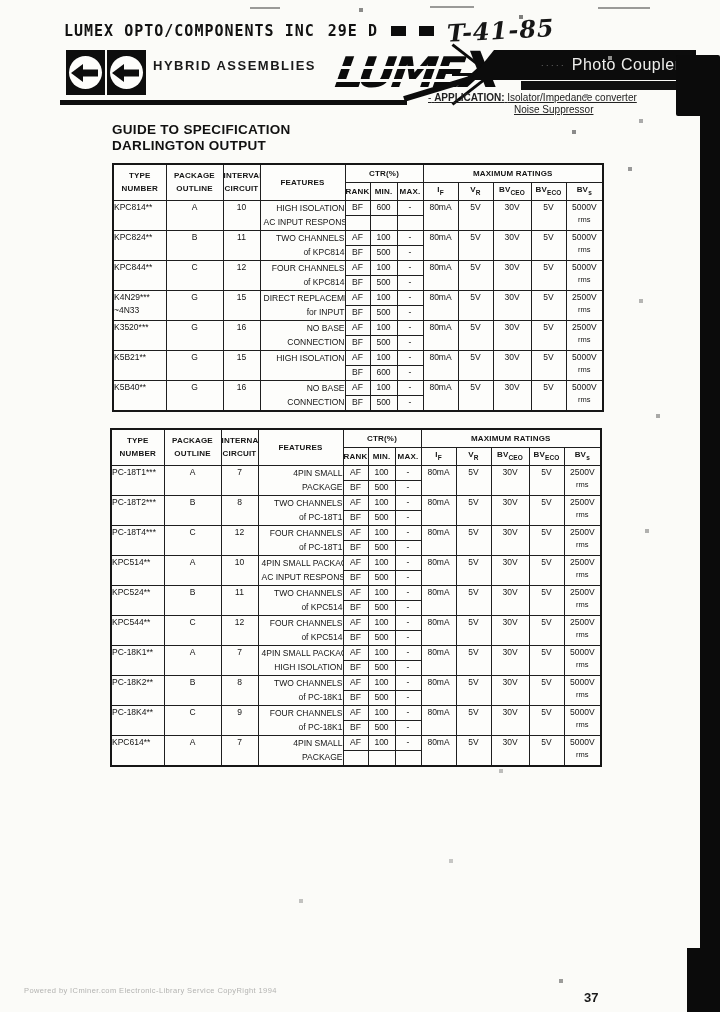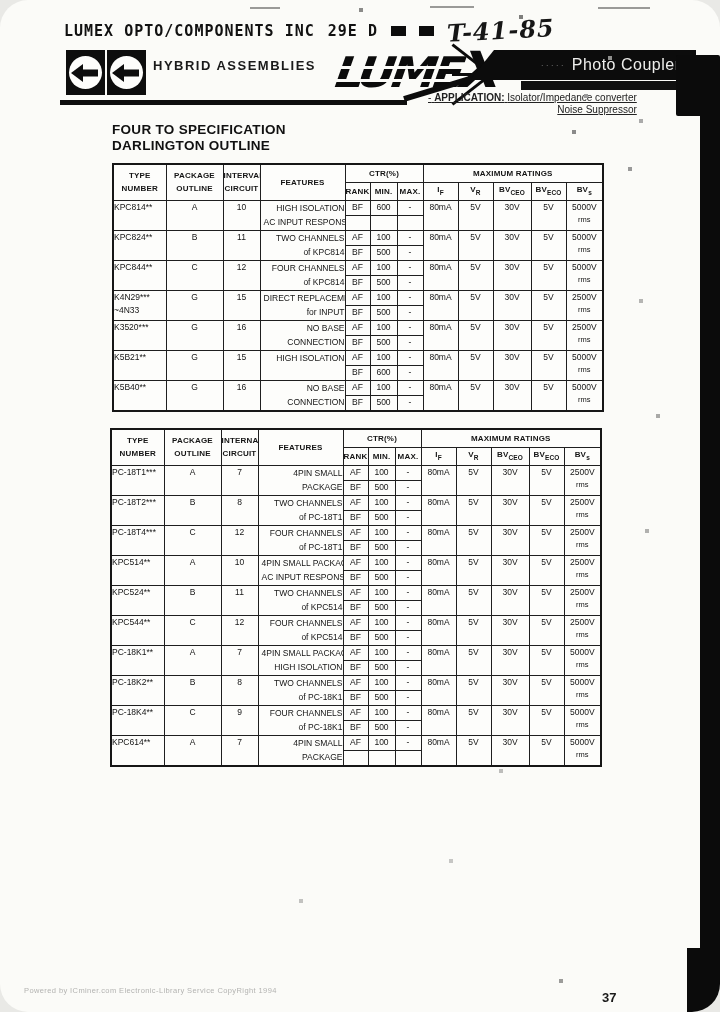--- a/index.html
+++ b/index.html
@@ -1,17 +1,17 @@
 <!DOCTYPE html>
 <html><head>
 <meta charset="utf-8">
 <style>
   html,body{margin:0;padding:0;}
   body{width:720px;height:1012px;background:#e9e9e6;font-family:"Liberation Sans",sans-serif;}
-  .page{position:relative;width:720px;height:1012px;background:#fbfbf8;overflow:hidden;color:#161616;border-radius:28px;}
+  .page{position:relative;width:720px;height:1012px;background:#fbfbf8;overflow:hidden;color:#161616;}
 
   
   .scan-line{position:absolute;left:64px;top:16px;display:flex;align-items:center;gap:13px;white-space:nowrap;}
   .scan-line .mono{font-family:"DejaVu Sans Mono",monospace;font-weight:bold;font-size:15px;letter-spacing:1px;color:#111;}
   .blk{width:15px;height:10px;background:#0c0c0c;display:inline-block;}
   .handwritten{font-family:"DejaVu Serif",serif;font-style:italic;font-weight:bold;font-size:24px;transform:rotate(-3deg);letter-spacing:1px;}
 
   
   .logo-squares{position:absolute;left:66px;top:50px;display:flex;gap:2px;}
   .logo-sq{width:39px;height:45px;background:#0d0d0d;display:flex;align-items:center;justify-content:center;}
@@ -28,21 +28,21 @@
   .banner{position:absolute;left:470px;top:50px;width:226px;height:30px;background:#0c0c0c;clip-path:polygon(24px 0,100% 0,100% 100%,0 100%);display:flex;align-items:center;justify-content:flex-end;padding-right:7px;box-sizing:border-box;}
   .banner-faint{color:#6f6f6f;font-size:9px;margin-right:6px;letter-spacing:2px;}
   .banner-text{color:#eeeeec;font-size:16px;letter-spacing:0.5px;}
   .banner-sub{position:absolute;left:521px;top:81px;width:175px;height:9px;background:#101010;}
   .banner-diag{position:absolute;left:404px;top:96px;width:70px;height:6px;background:#0c0c0c;transform:rotate(-17deg);transform-origin:left center;}
   .h-rule{position:absolute;left:60px;top:100px;width:347px;height:5px;background:#0e0e0e;}
 
   
   .application{position:absolute;left:428px;top:92px;font-size:10px;color:#222;text-decoration:underline;}
   .application b{font-weight:bold;}
-  .application .l2{margin-left:86px;margin-top:1px;text-align:right;}
+  .application .l2{margin-left:86px;margin-top:1px;}
 
   
   .doc-title{position:absolute;left:112px;top:122px;font-size:13.5px;font-weight:bold;letter-spacing:0.3px;line-height:16px;color:#111;}
 
   
   table.spec{border-collapse:collapse;table-layout:fixed;width:490px;background:#fdfdfb;}
   table.spec th,table.spec td{border:1px solid #1f1f1f;padding:0;font-size:8.5px;line-height:13px;color:#141414;overflow:hidden;white-space:nowrap;}
   table.spec th{font-weight:bold;font-size:8px;text-align:center;vertical-align:middle;letter-spacing:0.2px;}
   table.spec{border:2px solid #161616;}
   table.spec sub{font-size:6.5px;}
@@ -53,21 +53,21 @@
   td.c-ctr{text-align:center;height:14px;}
   td.c-bvs{vertical-align:top;text-align:center;padding-top:2px;}
   td.c-bvs .rms{font-size:7.5px;line-height:11px;}
   .t1{position:absolute;left:112px;top:163px;}
   .t2{position:absolute;left:110px;top:428px;}
   thead tr{height:18px;}
   tbody tr{height:14px;}
 
   
   .credit{position:absolute;left:24px;top:986px;font-size:7.5px;color:#b3b3b1;letter-spacing:0.4px;}
-  .page-num{position:absolute;left:602px;top:990px;font-size:13px;font-weight:bold;color:#1a1a1a;}
+  .page-num{position:absolute;left:584px;top:990px;font-size:13px;font-weight:bold;color:#1a1a1a;}
 
   
   .art{position:absolute;background:#0b0b0b;}
   .corner-block{left:676px;top:55px;width:44px;height:61px;border-radius:2px;}
   .right-bar{left:700px;top:110px;width:20px;height:845px;}
   .bottom-corner{left:687px;top:948px;width:33px;height:64px;}
   .top-dash{position:absolute;height:2px;background:#9a9a98;}
   .speckles{position:absolute;left:0;top:0;width:2px;height:2px;background:transparent;
     box-shadow:573px 131px 0 1px #8a8a8a,629px 168px 0 1px #999,520px 16px 0 1px #7e7e7c,
     360px 9px 0 1px #8b8b89,585px 95px 0 1px #9a9a9a,640px 120px 0 1px #aaa,
@@ -125,22 +125,22 @@
   <div class="application">
     <div>
       <span>-</span>
       <b>APPLICATION:</b>
       <span>Isolator/Impedance converter</span>
     </div>
     <div class="l2">Noise Suppressor</div>
   </div>
 
   <div class="doc-title">
-    <div>FOUR TO SPECIFICATION</div>
-    <div>DARLINGTON OUTLINE</div>
+    <div>GUIDE TO SPECIFICATION</div>
+    <div>DARLINGTON OUTPUT</div>
   </div>
 
   <table class="spec t1" id="t1">
       <colgroup>
         <col style="width: 53px;">
         <col style="width: 57px;">
         <col style="width: 37px;">
         <col style="width: 85px;">
         <col style="width: 25px;">
         <col style="width: 27px;">

